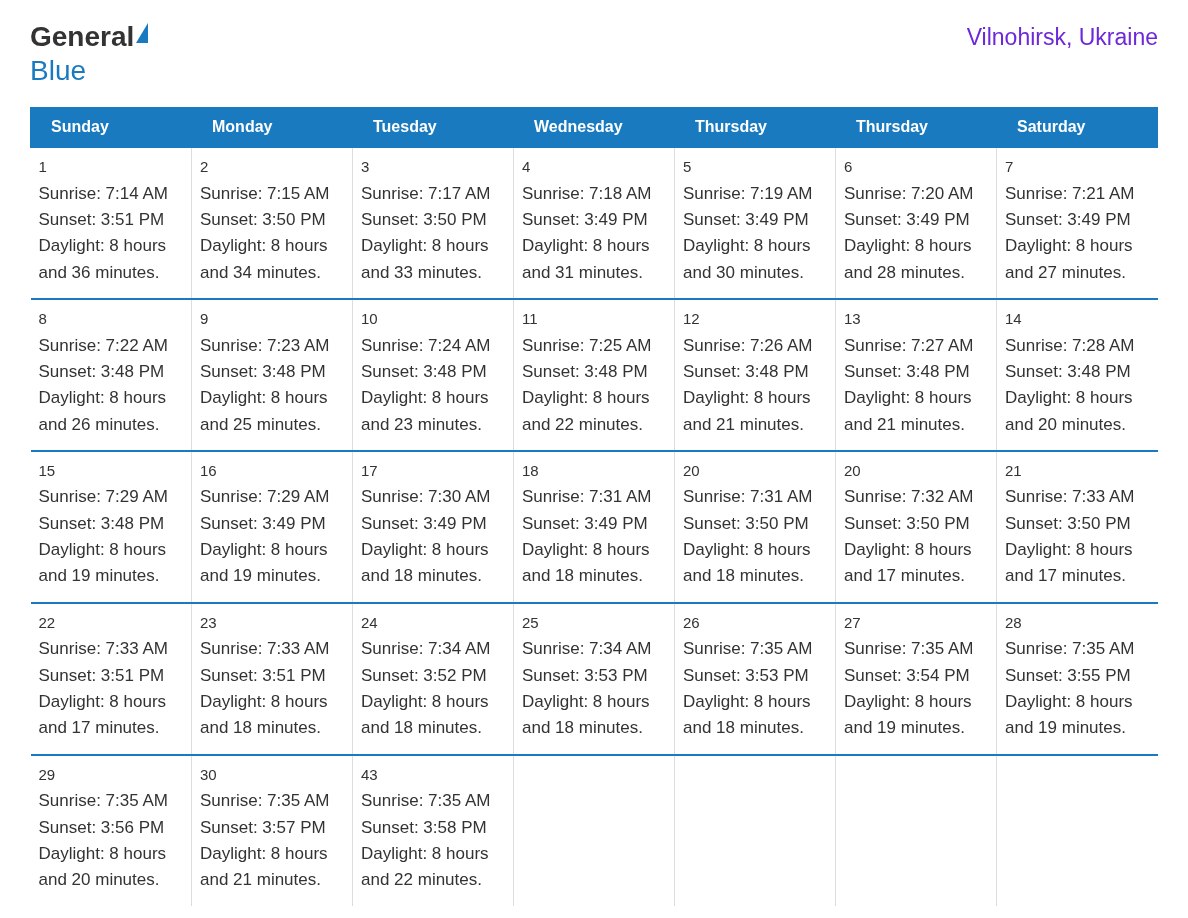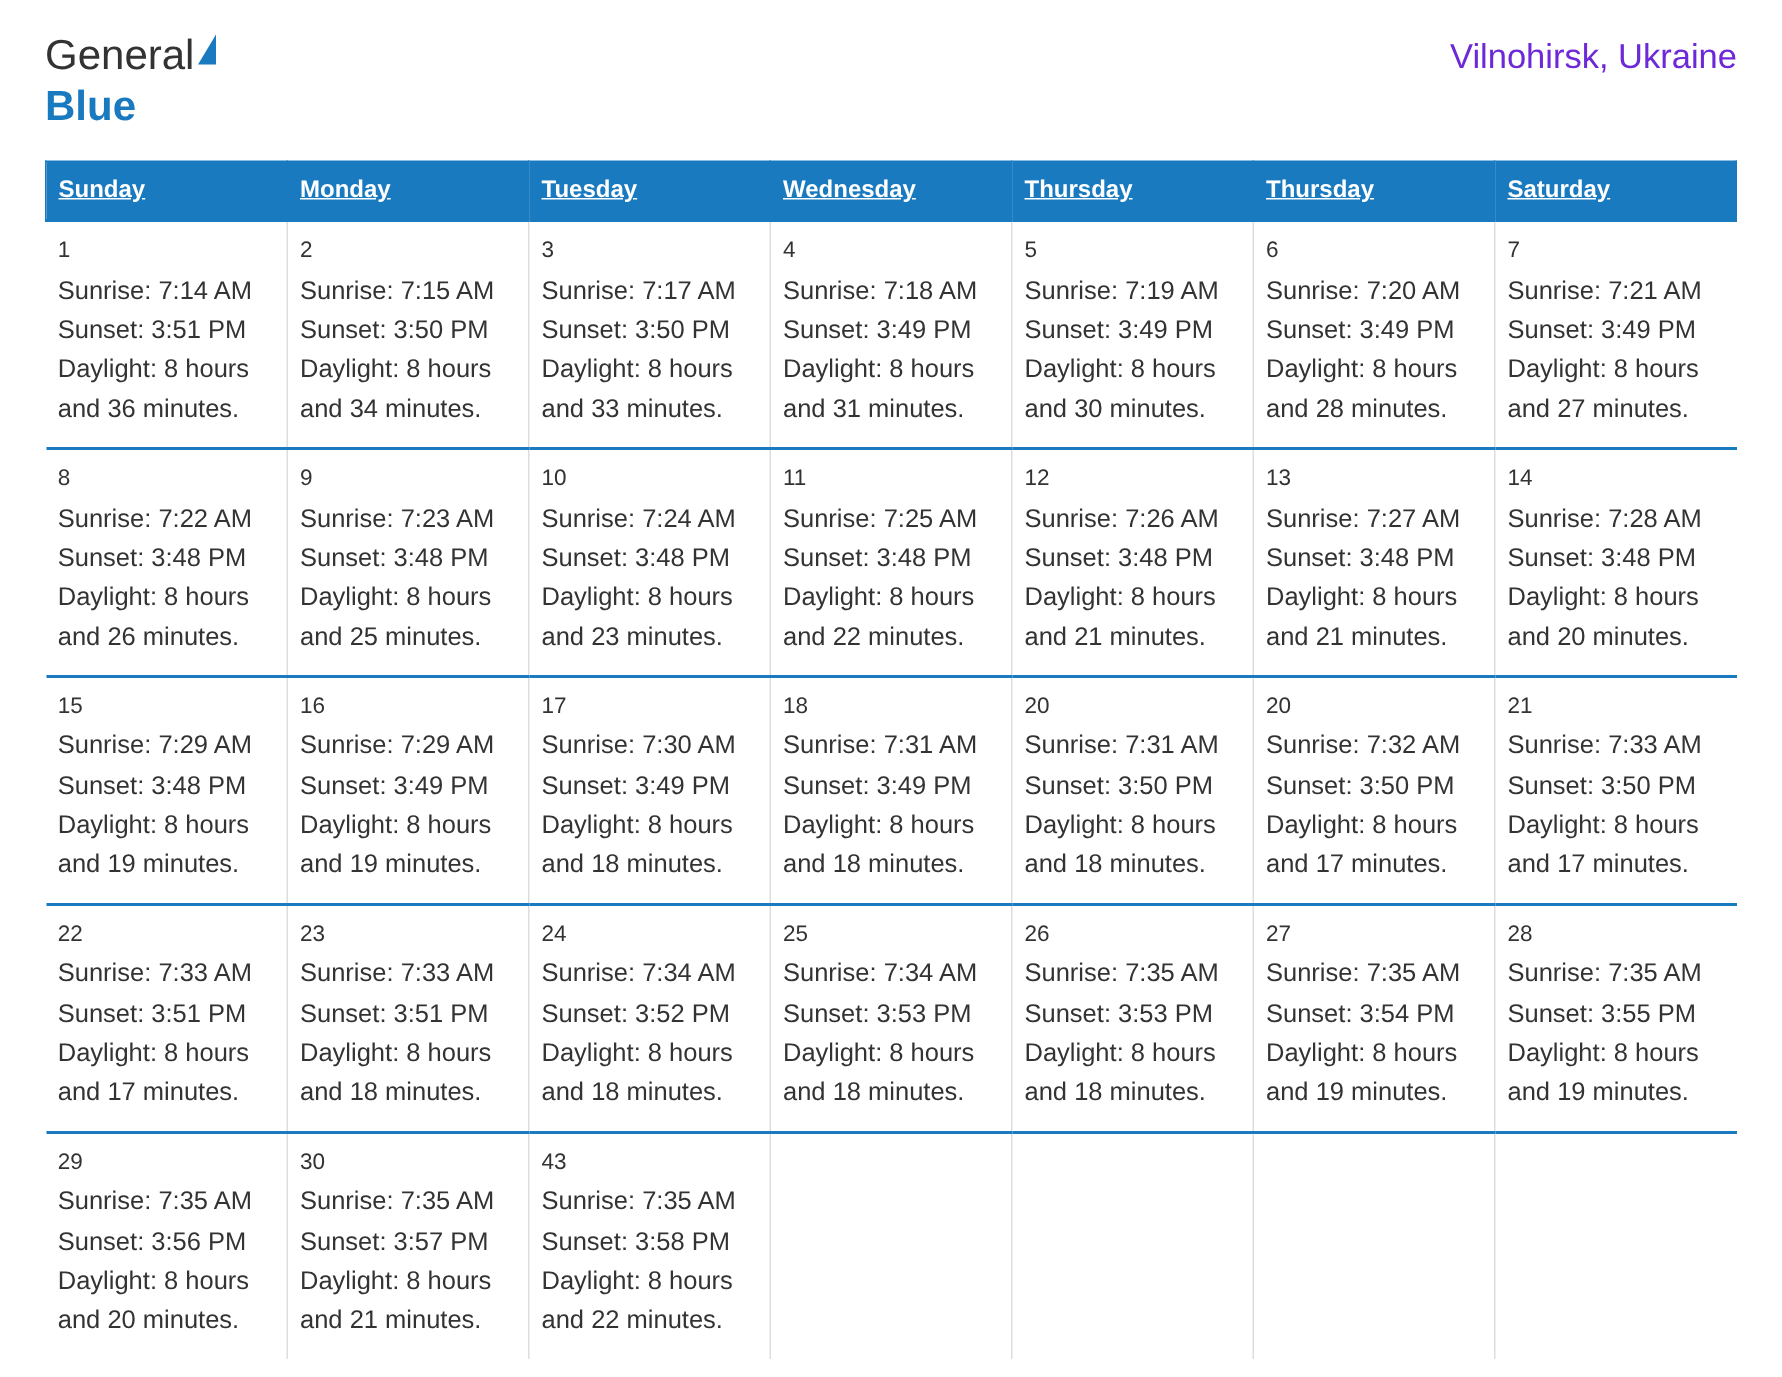--- a/index.html
+++ b/index.html
@@ -11,37 +11,37 @@
       padding: 20px 30px;
     }
     .header-row {
       display: flex;
       justify-content: space-between;
       align-items: flex-start;
       margin-bottom: 20px;
     }
     .logo-text-general {
       font-size: 28px;
-      font-weight: normal;
+      font-weight: bold;
       color: #333;
     }
     .logo-triangle {
       display: inline-block;
       width: 0;
       height: 0;
       border-left: 12px solid transparent;
       border-bottom: 20px solid #1a7abf;
       margin-left: 2px;
       vertical-align: middle;
       position: relative;
       top: -4px;
     }
     .logo-blue {
       font-size: 28px;
-      font-weight: bold;
+      font-weight: normal;
       color: #1a7abf;
     }
     .logo-block {
       line-height: 1.2;
     }
     .logo-line1 {
       display: flex;
       align-items: center;
     }
     .title-block {
@@ -61,24 +61,23 @@
     table {
       width: 100%;
       border-collapse: collapse;
       table-layout: fixed;
     }
     thead tr th {
       background: #1a7abf;
       color: #fff;
       font-size: 16px;
       font-weight: bold;
-      padding: 10px 8px;
+      padding: 10px 20px;
       text-align: left;
       border: 1px solid #1a7abf;
-      text-decoration: underline;
     }
     tbody tr td {
       vertical-align: top;
       padding: 8px 8px 12px 8px;
       border-top: 2px solid #1a7abf;
       border-left: 1px solid #ddd;
       border-right: 1px solid #ddd;
       font-size: 12.5px;
       color: #333;
       line-height: 1.5;

